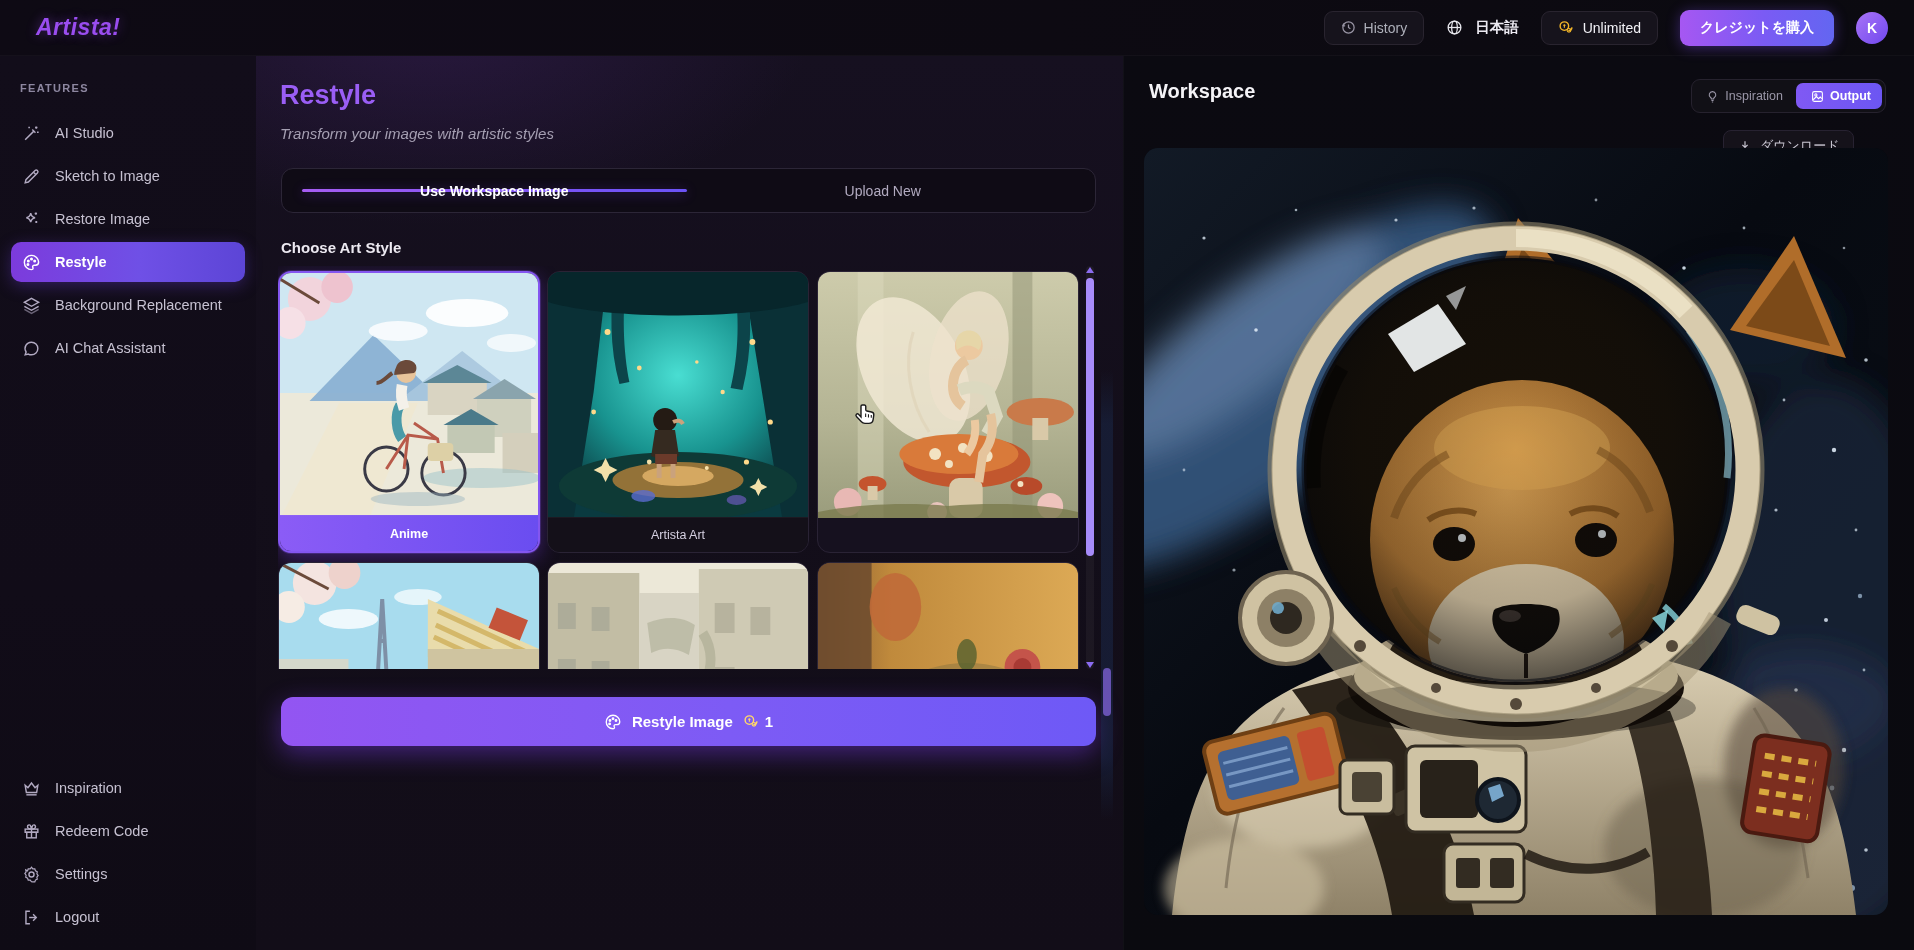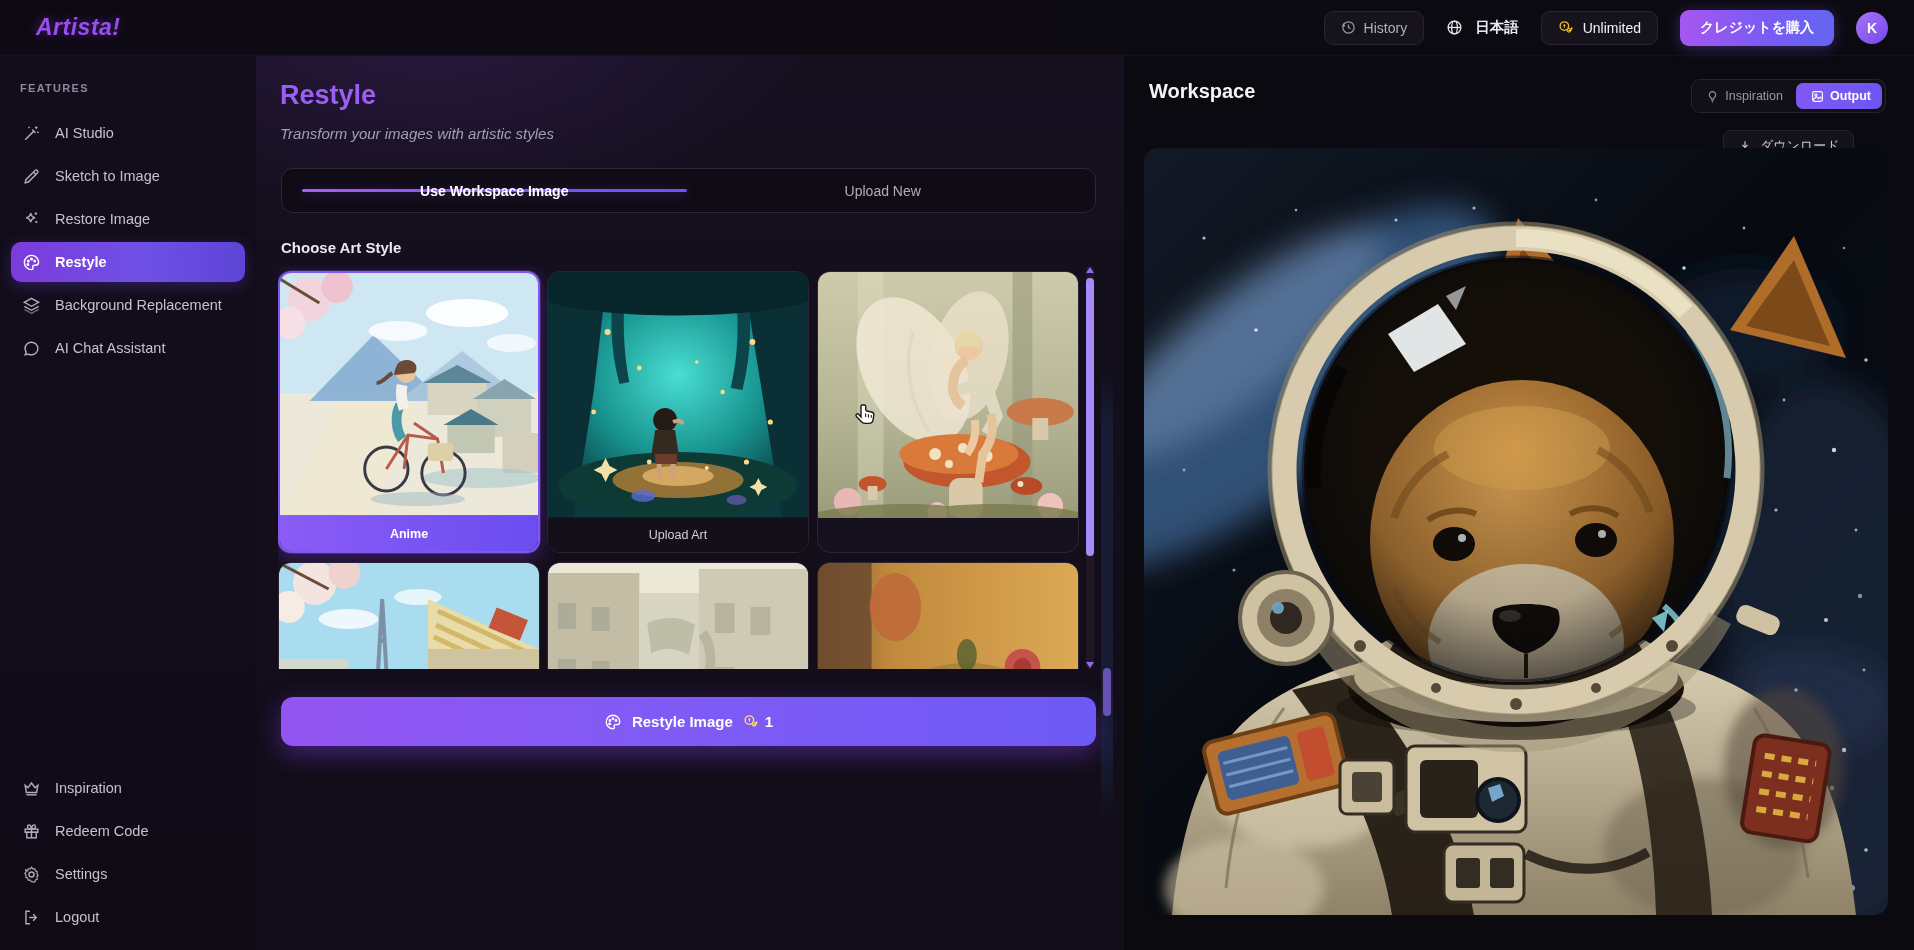--- a/index.html
+++ b/index.html
@@ -379,21 +379,21 @@
             <g fill="#ffe9b0" opacity=".95">
               <path d="M58 186l4 8 8 4-8 4-4 8-4-8-8-4 8-4z"></path>
               <path d="M212 206l3 6 6 3-6 3-3 6-3-6-6-3 6-3z"></path>
               <circle cx="102" cy="190" r="2.4"></circle>
                 <circle cx="160" cy="196" r="2"></circle>
             </g>
             <ellipse cx="96" cy="224" rx="12" ry="6" fill="#5a6bd0" opacity=".8"></ellipse>
             <ellipse cx="190" cy="228" rx="10" ry="5" fill="#7a5fd0" opacity=".6"></ellipse>
           </svg>
         </div>
-        <div class="foot">Upload Art</div>
+        <div class="foot">Artista Art</div>
       </div>
 
       <div class="card" style="left:539px;top:5px">
         <div class="img">
           <svg viewBox="0 0 262 246" preserveAspectRatio="none">
             <defs>
               <linearGradient id="fg" x1="0" y1="0" x2="0" y2="1">
                 <stop offset="0%" stop-color="#cdcbab"></stop>
                   <stop offset="60%" stop-color="#b4b494"></stop>
                   <stop offset="100%" stop-color="#9a9c7c"></stop>

